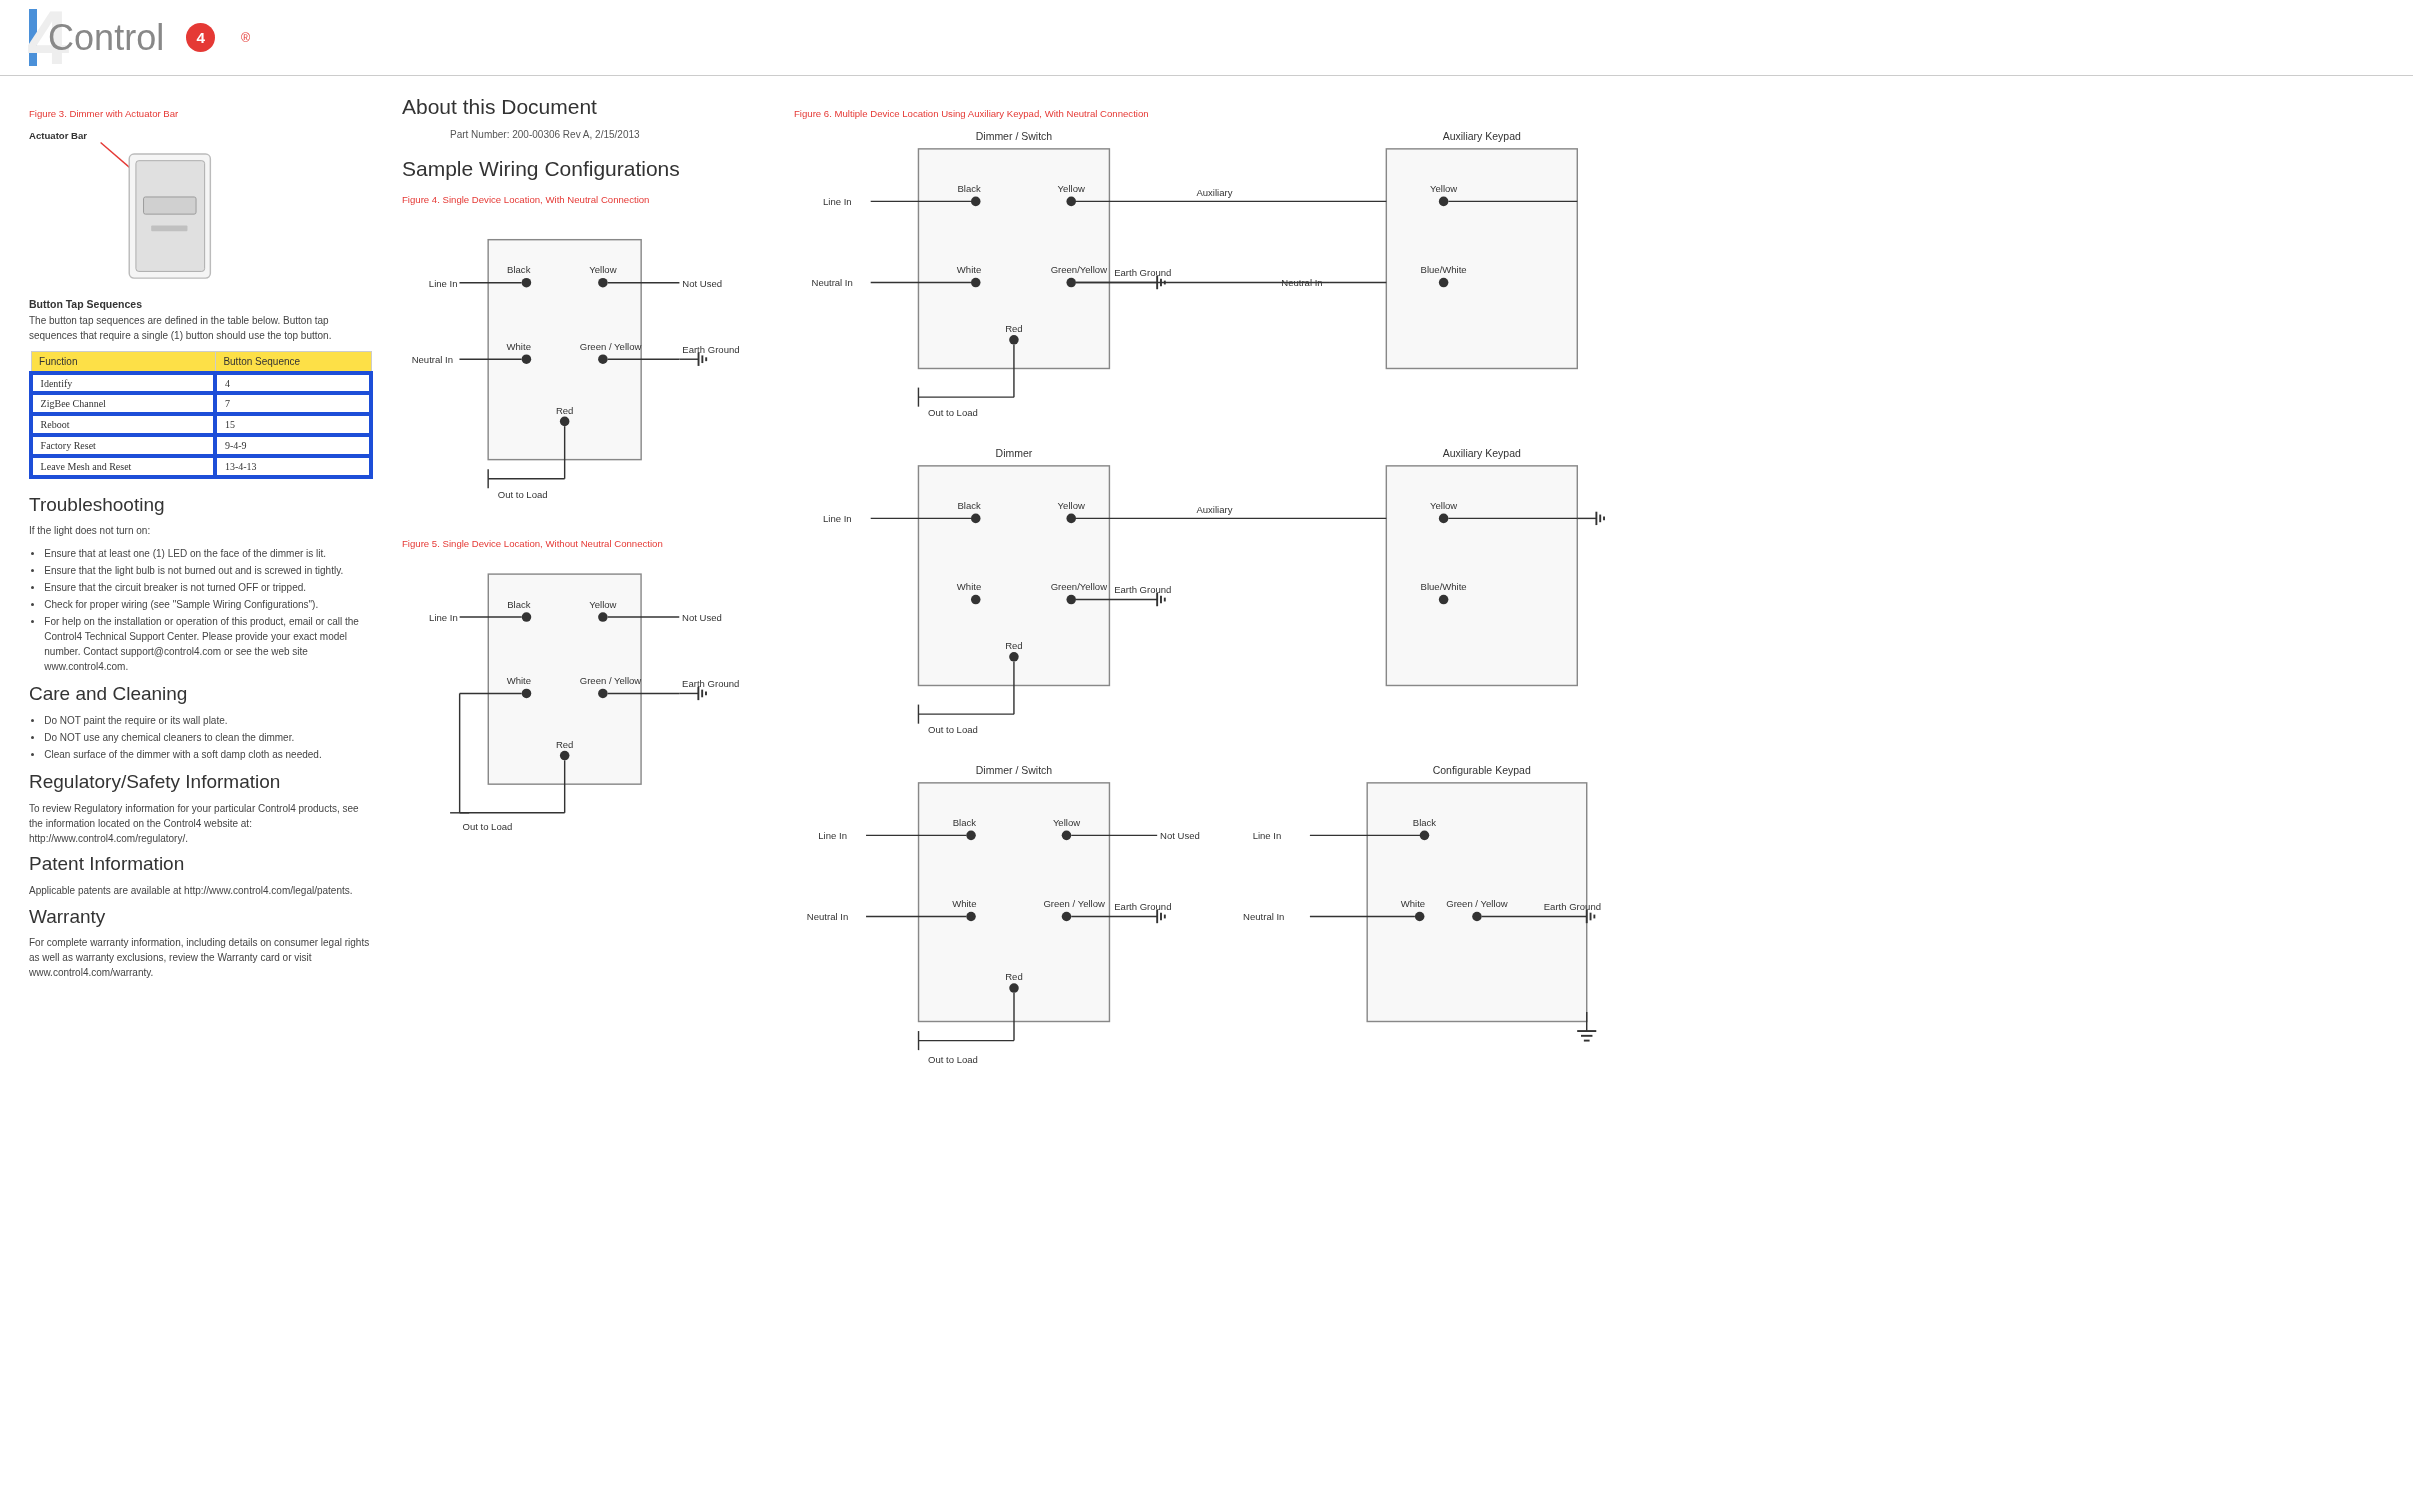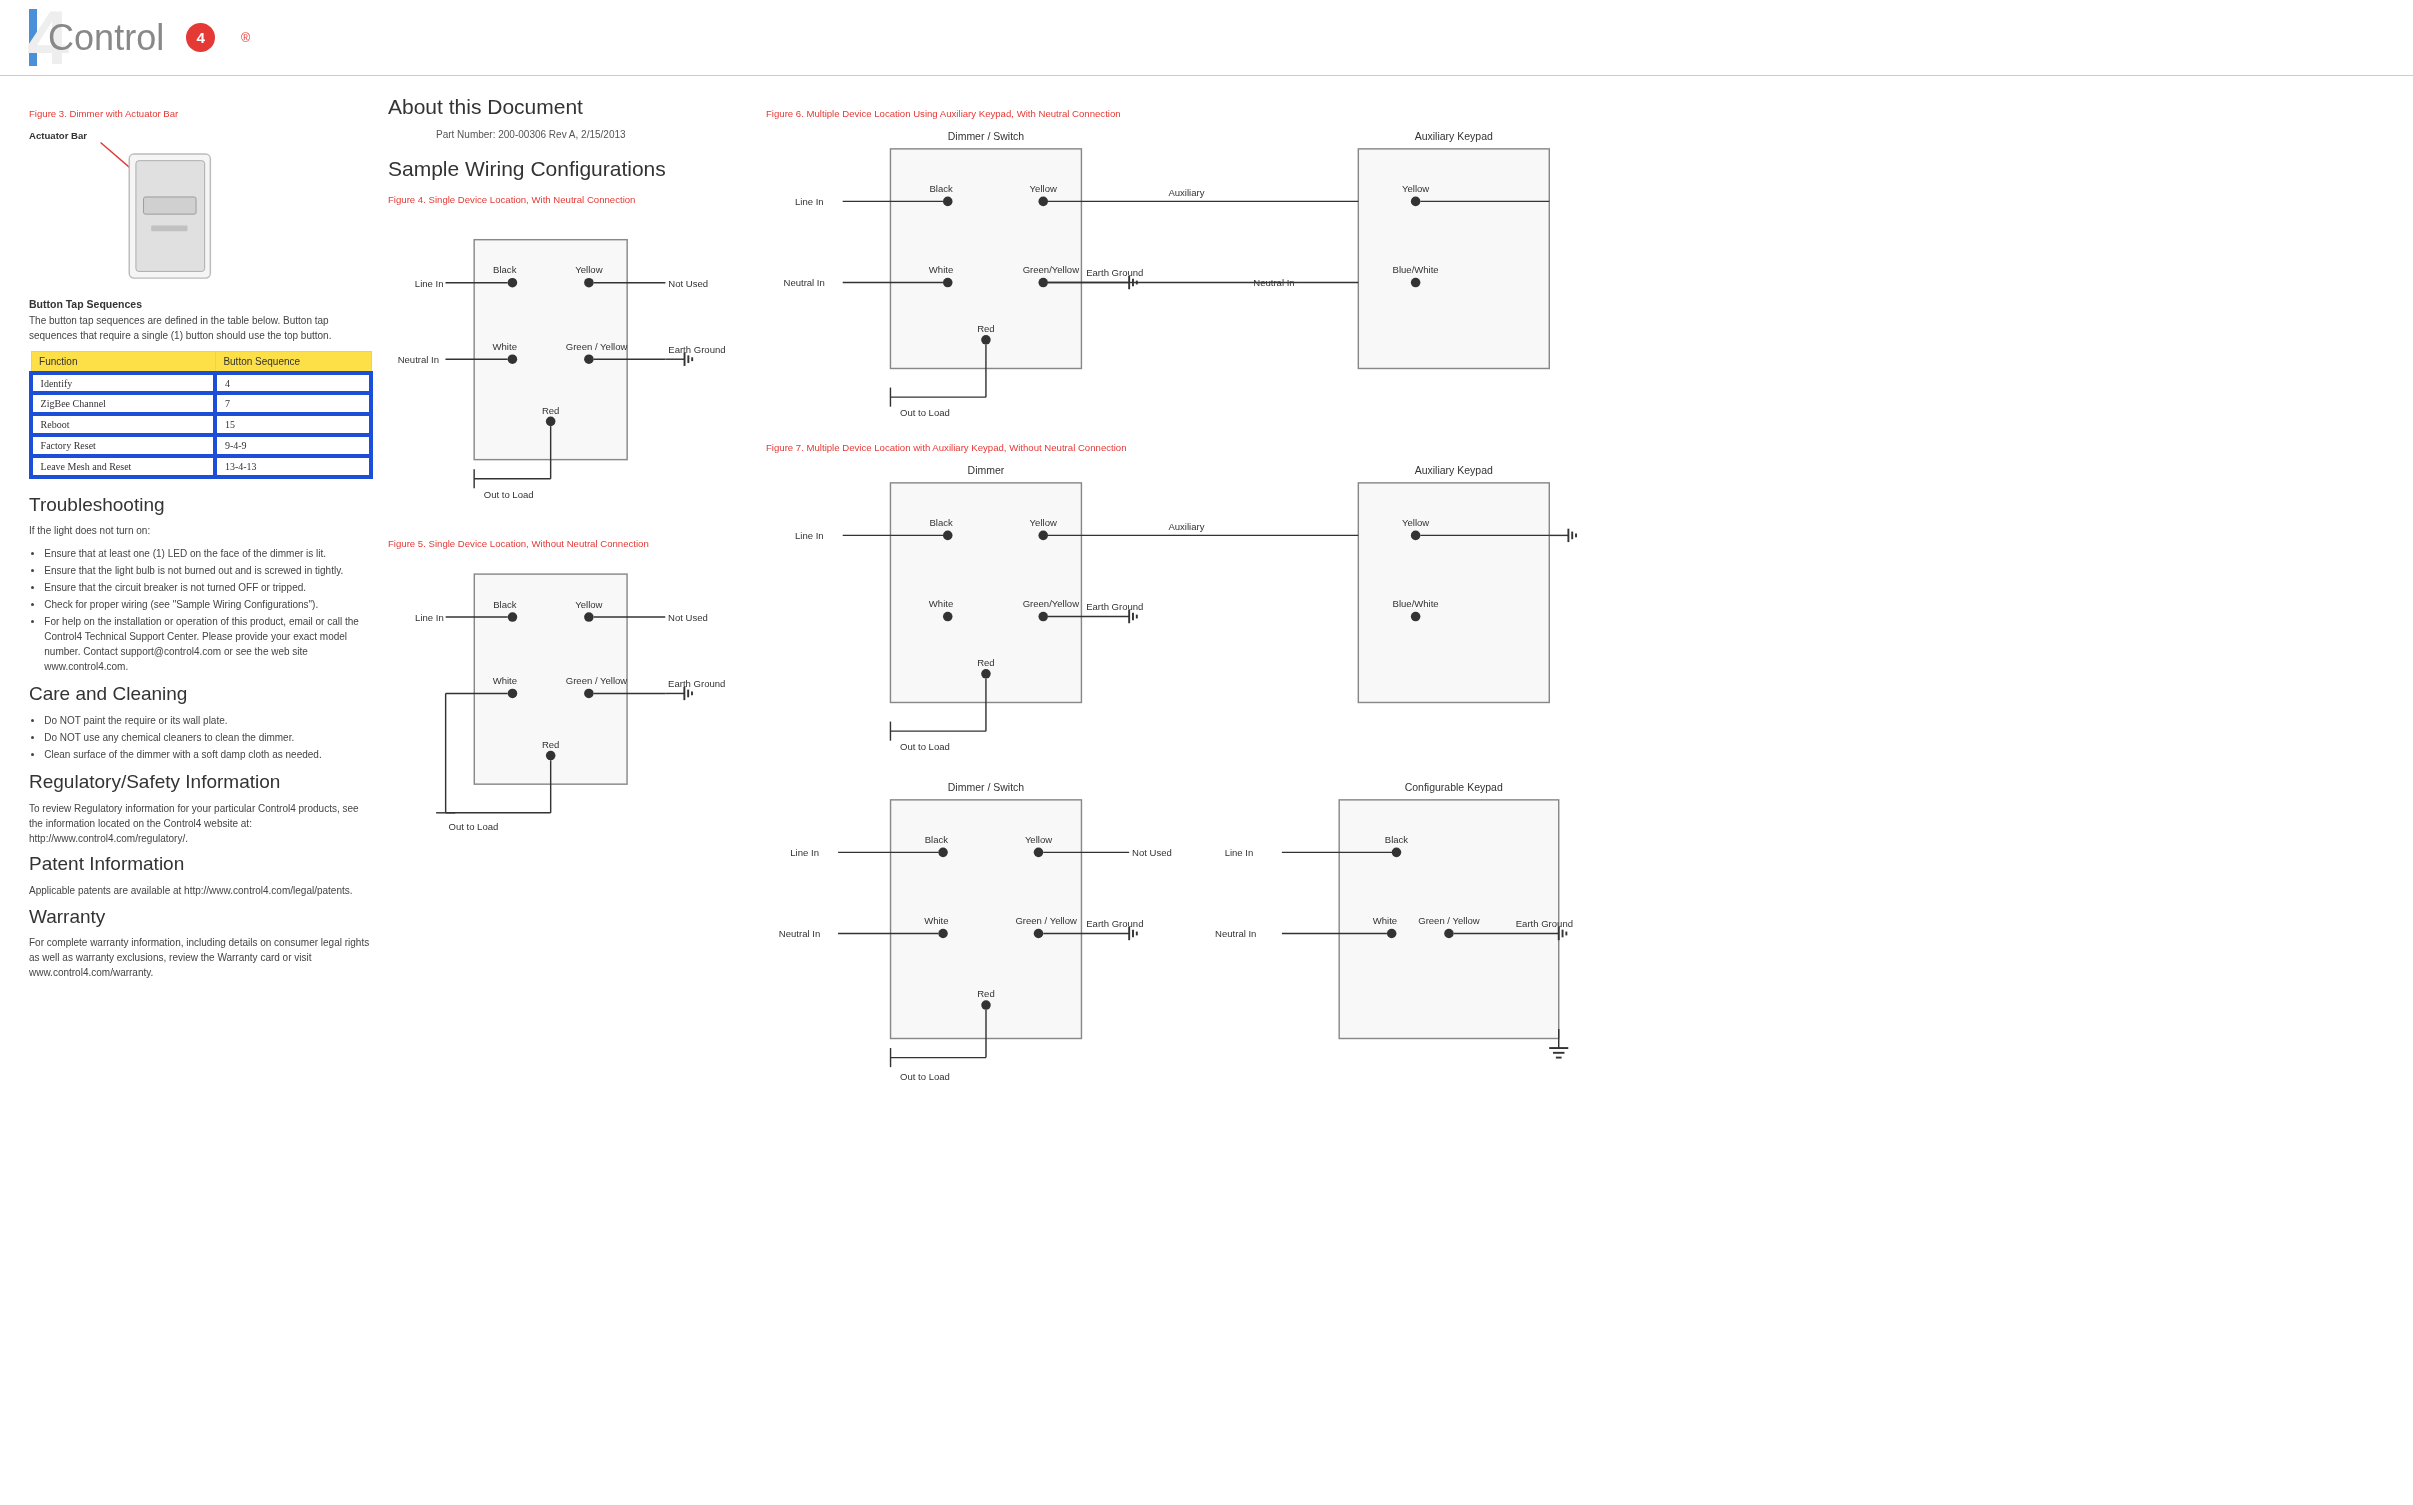--- a/index.html
+++ b/index.html
@@ -51,21 +51,21 @@
       left: 27px;
       top: 0px;
       z-index: 0;
       line-height: 1;
     }
 
     
     .main-content {
       display: flex;
       padding: 19px 29px;
-      gap: 15px;
+      gap: 29px;
     }
 
     
     .left-col {
       width: 344px;
       flex-shrink: 0;
     }
 
     
     .mid-col {
@@ -409,21 +409,20 @@
 
         <line x1="685" y1="80" x2="820" y2="80" stroke="#333" stroke-width="1.5"></line>
 
         <line x1="620" y1="165" x2="560" y2="165" stroke="#333" stroke-width="1.5"></line>
         <text x="510" y="169" font-size="10" fill="#333">Neutral In</text>
 
         <line x1="295" y1="165" x2="560" y2="165" stroke="#333" stroke-width="1.5" stroke-dasharray="none"></line>
       </svg>
     </div>
 
-    <div class="figure-title red-label">Figure 7. Multiple Device Location with Auxiliary Keypad, Without Neutral Connection</div>
     <div class="diagram-container">
       <svg width="860" height="296" viewBox="0 0 900 310" style="font-size:11px">
         <text x="230" y="16" font-size="11" fill="#333" text-anchor="middle">Dimmer</text>
         <text x="720" y="16" font-size="11" fill="#333" text-anchor="middle">Auxiliary Keypad</text>
 
         <rect x="130" y="25" width="200" height="230" fill="#f8f8f8" stroke="#888" stroke-width="1.5"></rect>
         <rect x="620" y="25" width="200" height="230" fill="#f8f8f8" stroke="#888" stroke-width="1.5"></rect>
 
         <circle cx="190" cy="80" r="5" fill="#333"></circle>
         <text x="183" y="70" font-size="10" fill="#333" text-anchor="middle">Black</text>

